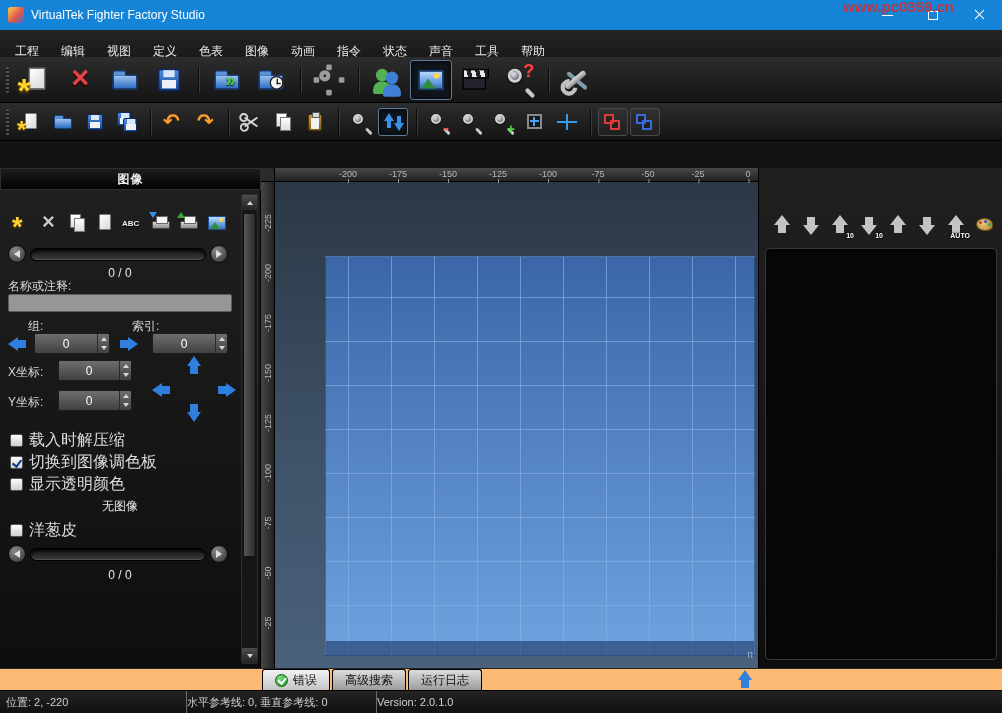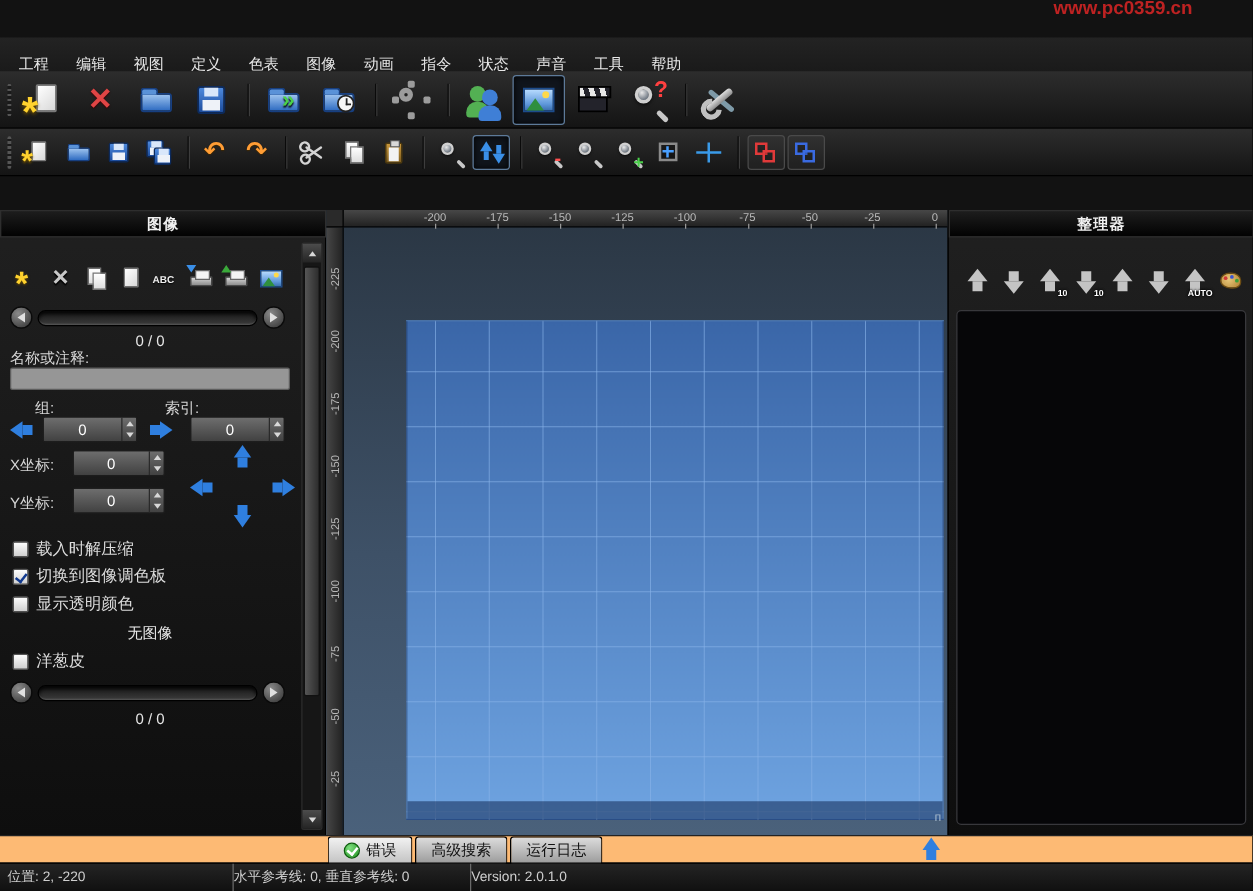--- a/index.html
+++ b/index.html
@@ -68,21 +68,21 @@
 .flabel{position:absolute;font-size:12px;color:#d6d6d6}
 .name-input{position:absolute;left:8px;top:126px;width:224px;height:18px;background:#969696;border:1px solid #5e5e5e;border-radius:2px}
 .spinner{position:absolute;height:21px;background:linear-gradient(#6e6e6e,#414141);border:1px solid #1c1c1c;border-radius:2px;color:#fff;font-size:12px;display:flex;align-items:center}
 .spinner .val{flex:1;text-align:center}
 .spin-btns{width:12px;height:100%;display:flex;flex-direction:column;border-left:1px solid #2a2a2a}
 .spin-btns span{flex:1;display:flex;align-items:center;justify-content:center}
 .abtn{position:absolute;width:24px;height:24px;display:flex;align-items:center;justify-content:center}
 .cbrow{position:absolute;left:10px;display:flex;align-items:center;gap:6px}
 .cb{width:13px;height:13px;background:linear-gradient(#fdfdfd,#cfcfcf);border:1px solid #555;border-radius:2px;position:relative}
 .cb.checked::after{content:"";position:absolute;left:3px;top:1px;width:4px;height:7px;border-right:2px solid #123a8f;border-bottom:2px solid #123a8f;transform:rotate(38deg)}
-.cbrow .lbl{font-size:13px;color:#dcdcdc}
+.cbrow .lbl{font-size:16px;color:#dcdcdc}
 .vscroll{position:absolute;right:2px;top:26px;bottom:4px;width:17px;background:#161616;border:1px solid #2c2c2c;border-radius:2px}
 .vs-btn{position:absolute;left:0;width:15px;height:15px;background:linear-gradient(#4c4c4c,#242424);display:flex;align-items:center;justify-content:center}
 .vs-up{top:0}.vs-down{bottom:0}
 .vs-thumb{position:absolute;left:1px;top:18px;width:13px;height:344px;background:linear-gradient(90deg,#565656,#2c2c2c);border:1px solid #111;border-radius:2px}
 
 
 .canvas{position:absolute;left:261px;top:0;width:497px;height:500px;background:linear-gradient(180deg,#2a3643,#3e5167 55%,#4a617b);overflow:hidden}
 .ruler-corner{position:absolute;left:0;top:0;width:14px;height:14px;background:#2a2a2a;border-right:1px solid #000;border-bottom:1px solid #000;z-index:3}
 .hruler{position:absolute;left:14px;top:0;width:483px;height:14px;background:linear-gradient(#474747,#222);border-bottom:1px solid #000;z-index:2}
 .htick{position:absolute;top:1px;transform:translateX(-50%);font-size:9px;color:#b8b8b8}
@@ -193,20 +193,36 @@
 .tdgs{left:8px;top:4px;width:8px;height:8px;background:#c4c4c4}
 .bdg{position:absolute;right:-2px;bottom:-2px;font-size:7px;color:#fff;text-shadow:0 0 2px #000,0 0 2px #000;z-index:2}
 .pal{left:3px;top:5px;width:17px;height:13px;background:radial-gradient(circle at 40% 40%,#e8c87a,#b08030);border:1px solid #6e4e14;border-radius:50% 50% 40% 55%}
 .pal::before{content:"";position:absolute;left:2px;top:2px;width:3px;height:3px;border-radius:50%;background:#d03a3a;box-shadow:5px -1px 0 #3a55d0,9px 2px 0 #3aa03a}
 </style>
 </head>
 <body>
 
 <div class="app" data-name="app-window">
 
+  <div class="titlebar" data-name="title-bar">
+    <span class="app-ico" data-name="app-icon"></span>
+    <span class="title-text" data-name="window-title">VirtualTek Fighter Factory Studio</span>
+    <div class="win-btns" data-name="window-controls">
+      <div class="wbtn" data-name="minimize-button">
+          <span class="wmin" data-name="minimize-icon"></span>
+        </div>
+      <div class="wbtn" data-name="maximize-button">
+          <span class="wmax" data-name="maximize-icon"></span>
+        </div>
+      <div class="wbtn" data-name="close-button">
+          <span class="wx1" data-name="close-icon"></span>
+          <span class="wx2"></span>
+        </div>
+    </div>
+  </div>
 
   <div class="watermark" data-name="watermark">
     <div class="wm2" data-name="watermark-url">www.pc0359.cn</div>
   </div>
 
   <div class="menubar" id="menubar" data-name="menu-bar">
       <div class="menu-item" data-name="menu-project">工程</div>
       <div class="menu-item" data-name="menu-edit">编辑</div>
       <div class="menu-item" data-name="menu-view">视图</div>
       <div class="menu-item" data-name="menu-definitions">定义</div>
@@ -626,23 +642,20 @@
           <span class="vtick" data-name="v-ruler-tick" style="top: 386px;">-50</span>
           <span class="vtick" data-name="v-ruler-tick" style="top: 436px;">-25</span>
         </div>
       <div class="stage" data-name="stage-grid">
         <div class="stage-floor" data-name="stage-floor"></div>
       </div>
       <span class="corner-glyph" data-name="canvas-corner-mark">п</span>
     </div>
 
     <div class="right-panel" data-name="organizer-panel">
-      <div class="panel-header" data-name="organizer-panel-header">
-          <span data-name="organizer-panel-title">整理器</span>
-        </div>
       <div class="org-toolbar" id="org-toolbar" data-name="organizer-toolbar">
           <div class="obtn" data-name="move-up-button">
             <span class="ic" data-name="arrow-up-gray-icon">
               <i class="tug"></i>
               <i class="tugs"></i>
             </span>
           </div>
           <div class="obtn" data-name="move-down-button">
             <span class="ic" data-name="arrow-down-gray-icon">
               <i class="tdg"></i>

